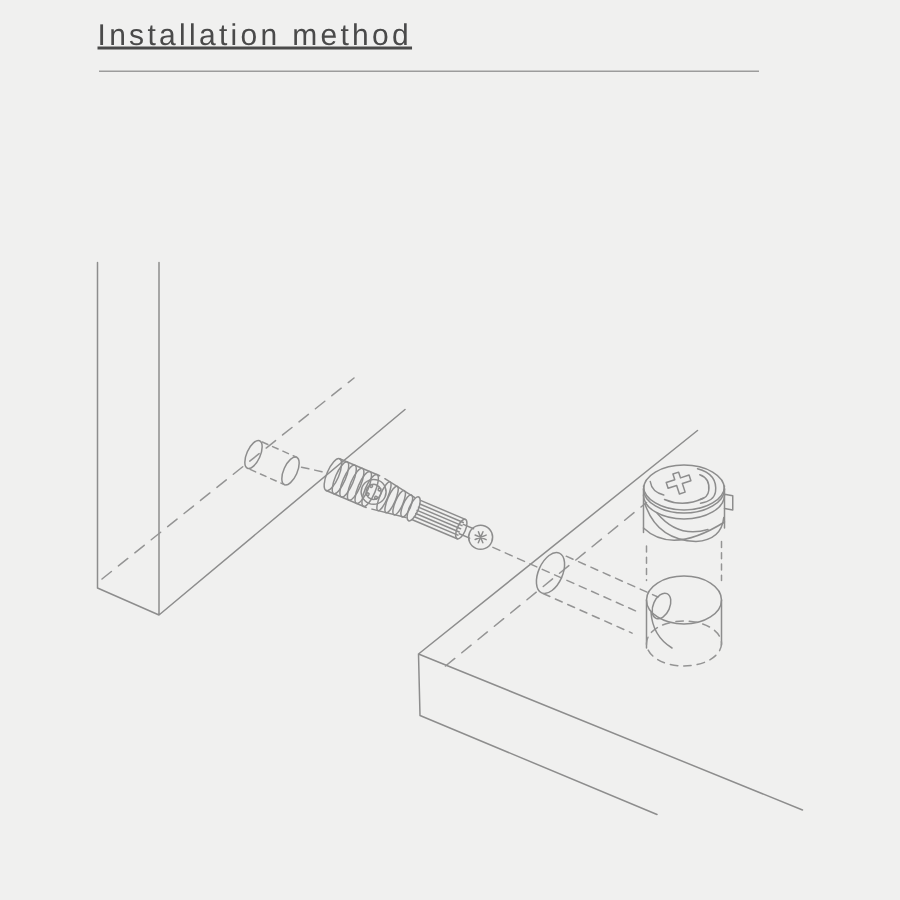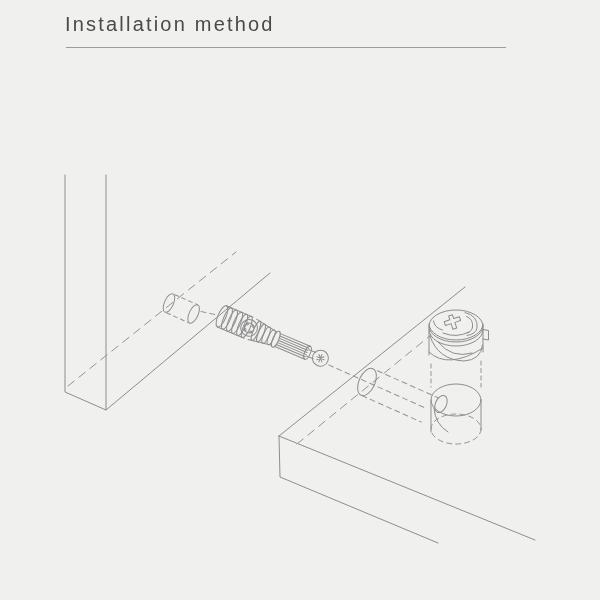--- a/index.html
+++ b/index.html
@@ -12,20 +12,21 @@
   html,body{margin:0;padding:0;}
   body{
     width:600px;height:600px;position:relative;overflow:hidden;
     background:var(--background);
     font-family:"Liberation Sans",sans-serif;
   }
   .page-title{
     position:absolute;left:65px;top:13px;margin:0;
     font-size:20px;font-weight:400;letter-spacing:2.2px;
     color:var(--title-color);
+    text-decoration:underline;
   }
   .title-rule{
     position:absolute;left:66px;top:47px;width:440px;height:1px;
     background:var(--rule-color);
   }
   svg.figure{position:absolute;left:0;top:0;}
   .s{fill:none;stroke:var(--line-color);stroke-width:1;stroke-linecap:round;stroke-linejoin:round;}
   .d {stroke-dasharray:8 6;stroke:var(--dash-color);}
   .d2{stroke-dasharray:5 4;stroke:var(--dash-color);}
   .d3{stroke-dasharray:4 3.5;stroke:var(--dash-color);}

